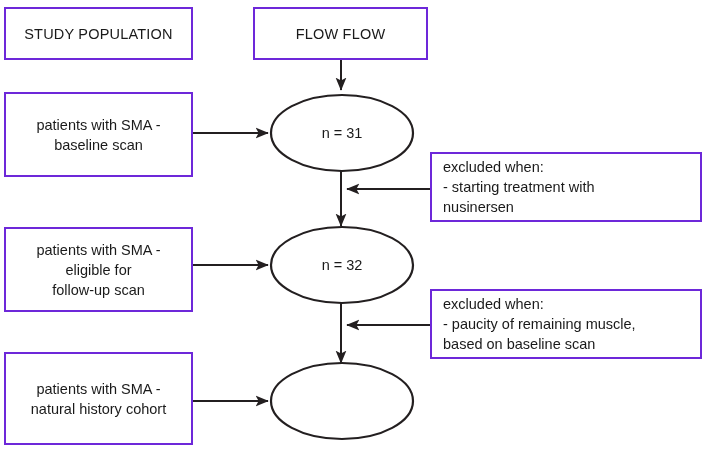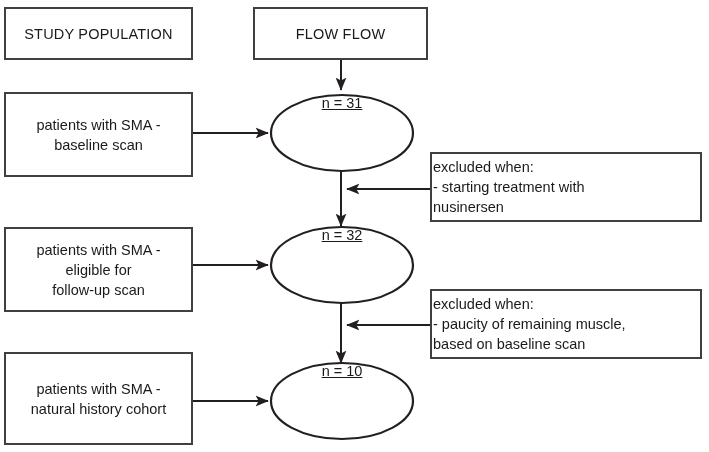--- a/index.html
+++ b/index.html
@@ -11,49 +11,48 @@
     position: relative;
     width: 709px;
     height: 452px;
     background: #ffffff;
     font-family: "Liberation Sans", sans-serif;
     overflow: hidden;
   }
   .node-box {
     position: absolute;
     box-sizing: border-box;
-    border: 2px solid #404040;
+    border: 2px solid #6d28d9;
     background: #ffffff;
     display: flex;
     align-items: center;
     justify-content: center;
     text-align: center;
     color: #1a1a1a;
     font-size: 14.5px;
     line-height: 1.38;
     white-space: pre-line;
   }
   .node-box.left-align {
     justify-content: flex-start;
     text-align: left;
-    padding-left: 1px;
+    padding-left: 11px;
   }
   .header-box {
     font-size: 14.5px;
     letter-spacing: 0.2px;
   }
   .ellipse-label {
     position: absolute;
     display: flex;
-    align-items: flex-start;
+    align-items: center;
     justify-content: center;
     font-size: 14.5px;
     color: #1a1a1a;
     pointer-events: none;
-    text-decoration: underline;
   }
   svg.edge-layer {
     position: absolute;
     left: 0;
     top: 0;
     width: 709px;
     height: 452px;
     overflow: visible;
   }
   .edge-line {
@@ -137,17 +136,14 @@
   </div>
 
   <div class="ellipse-label" style="left:271px; top:95px; width:142px; height:76px;">
     <span>n = 31</span>
   </div>
 
   <div class="ellipse-label" style="left:271px; top:227px; width:142px; height:76px;">
     <span>n = 32</span>
   </div>
 
-  <div class="ellipse-label" style="left:271px; top:363px; width:142px; height:76px;">
-    <span>n = 10</span>
-  </div>
 
 </div>
 
 </body></html>

